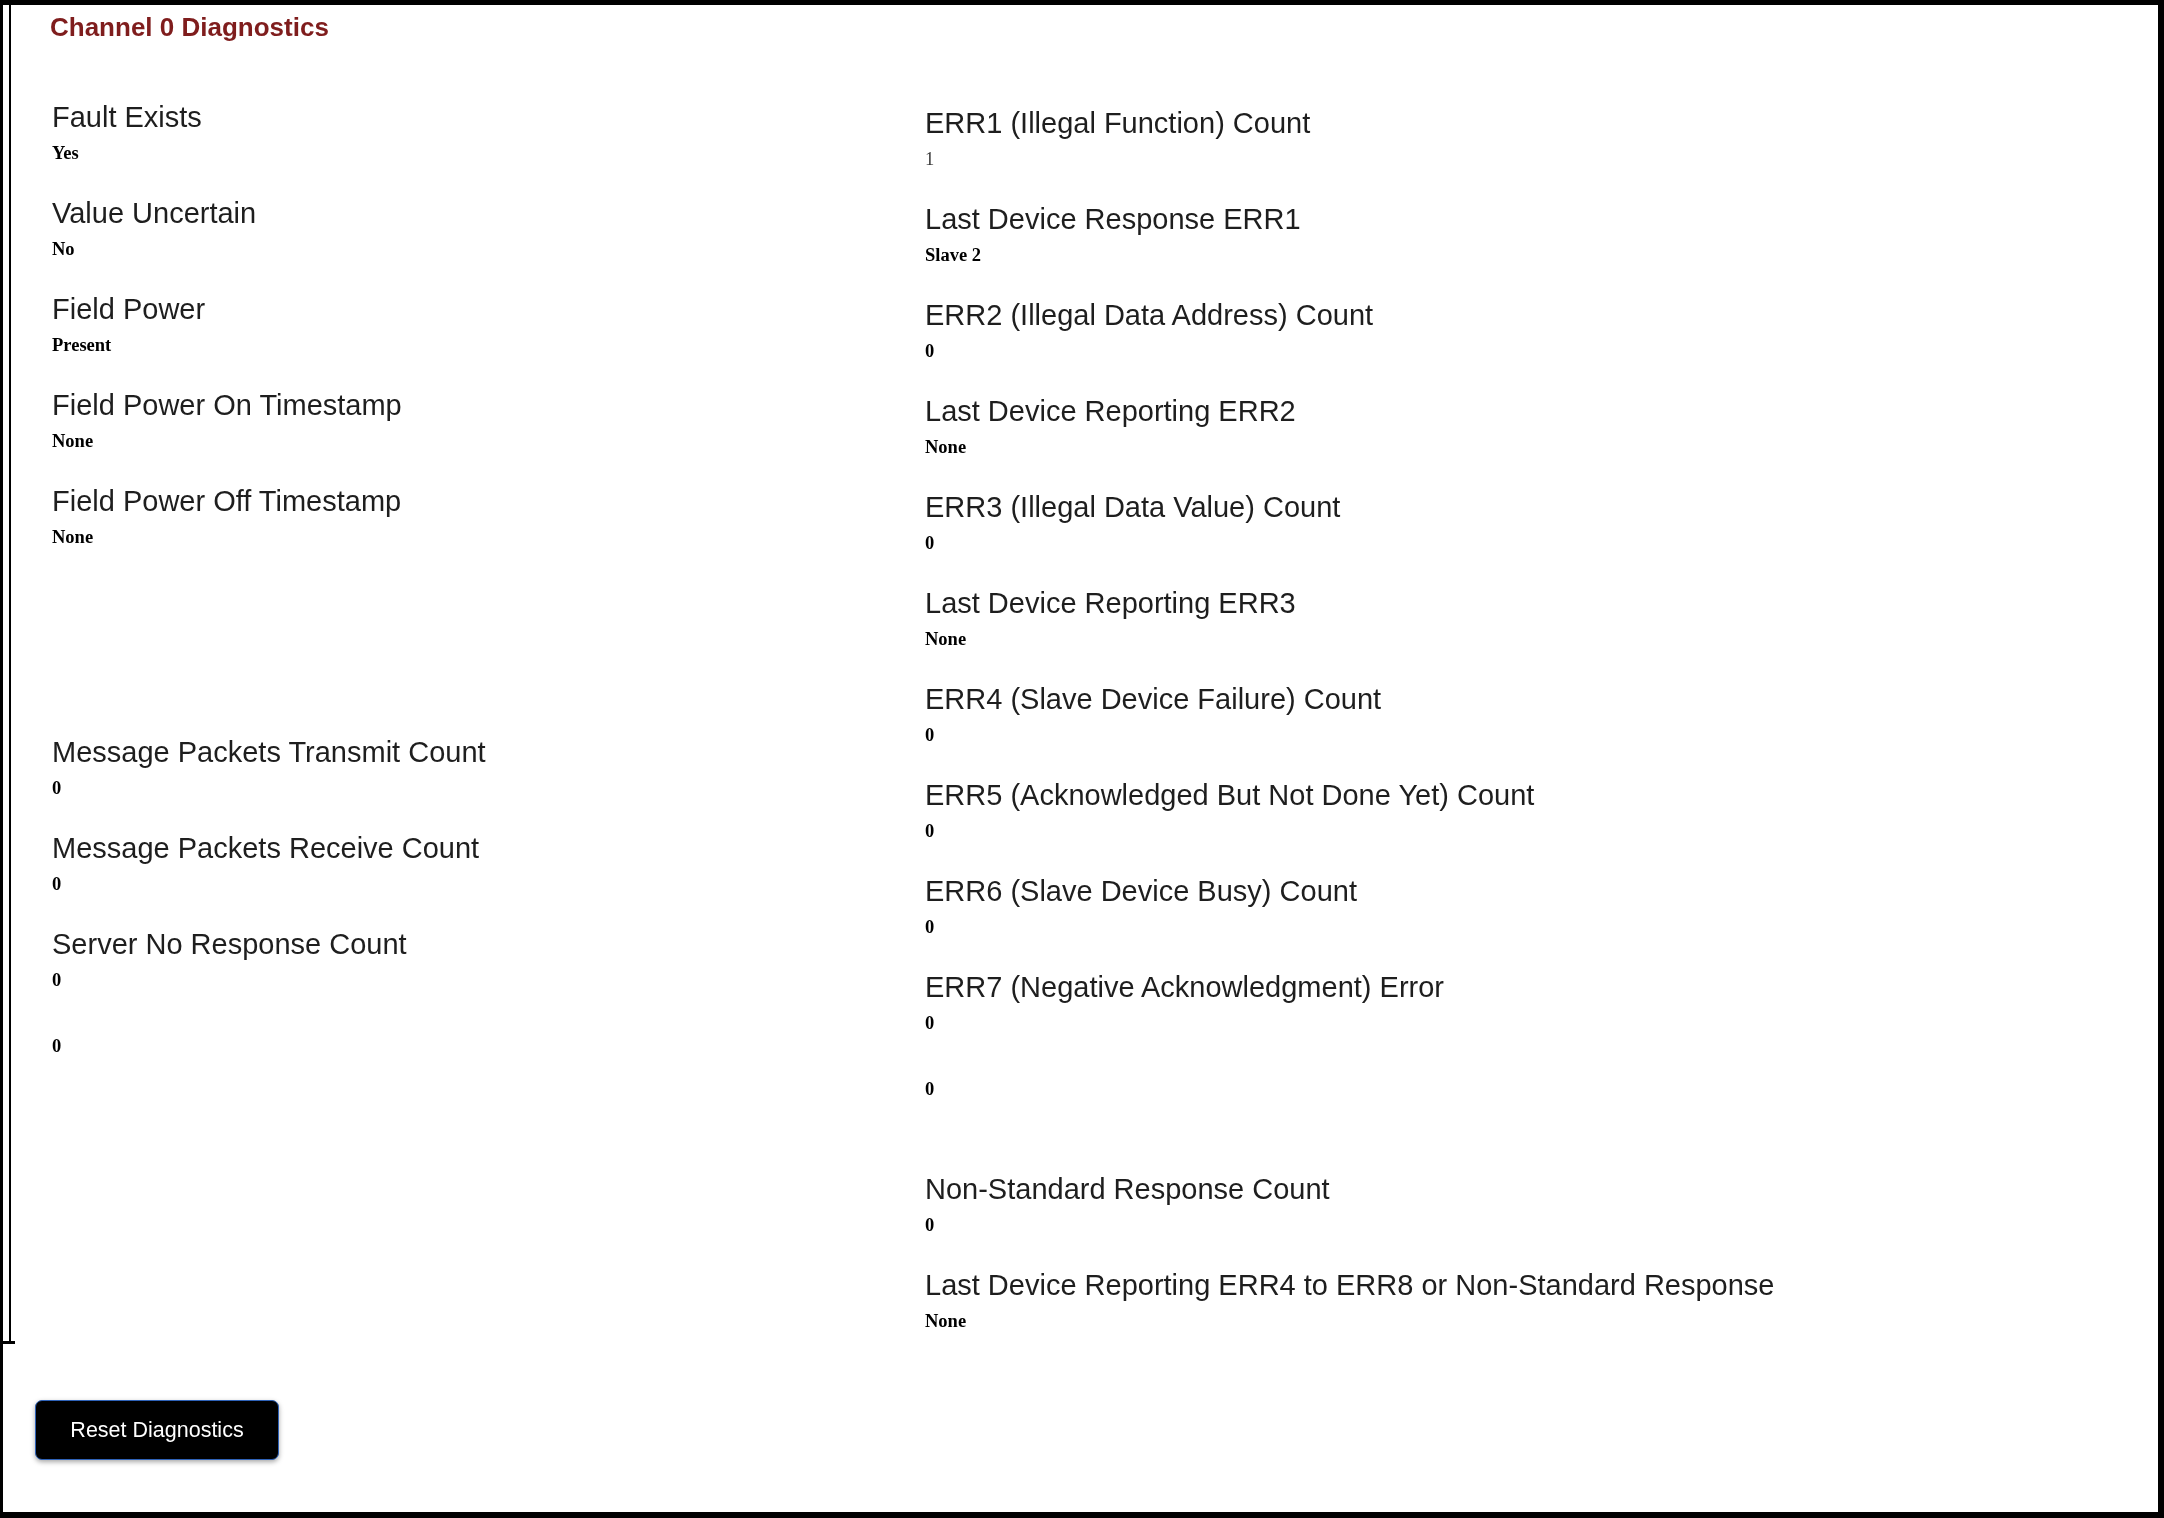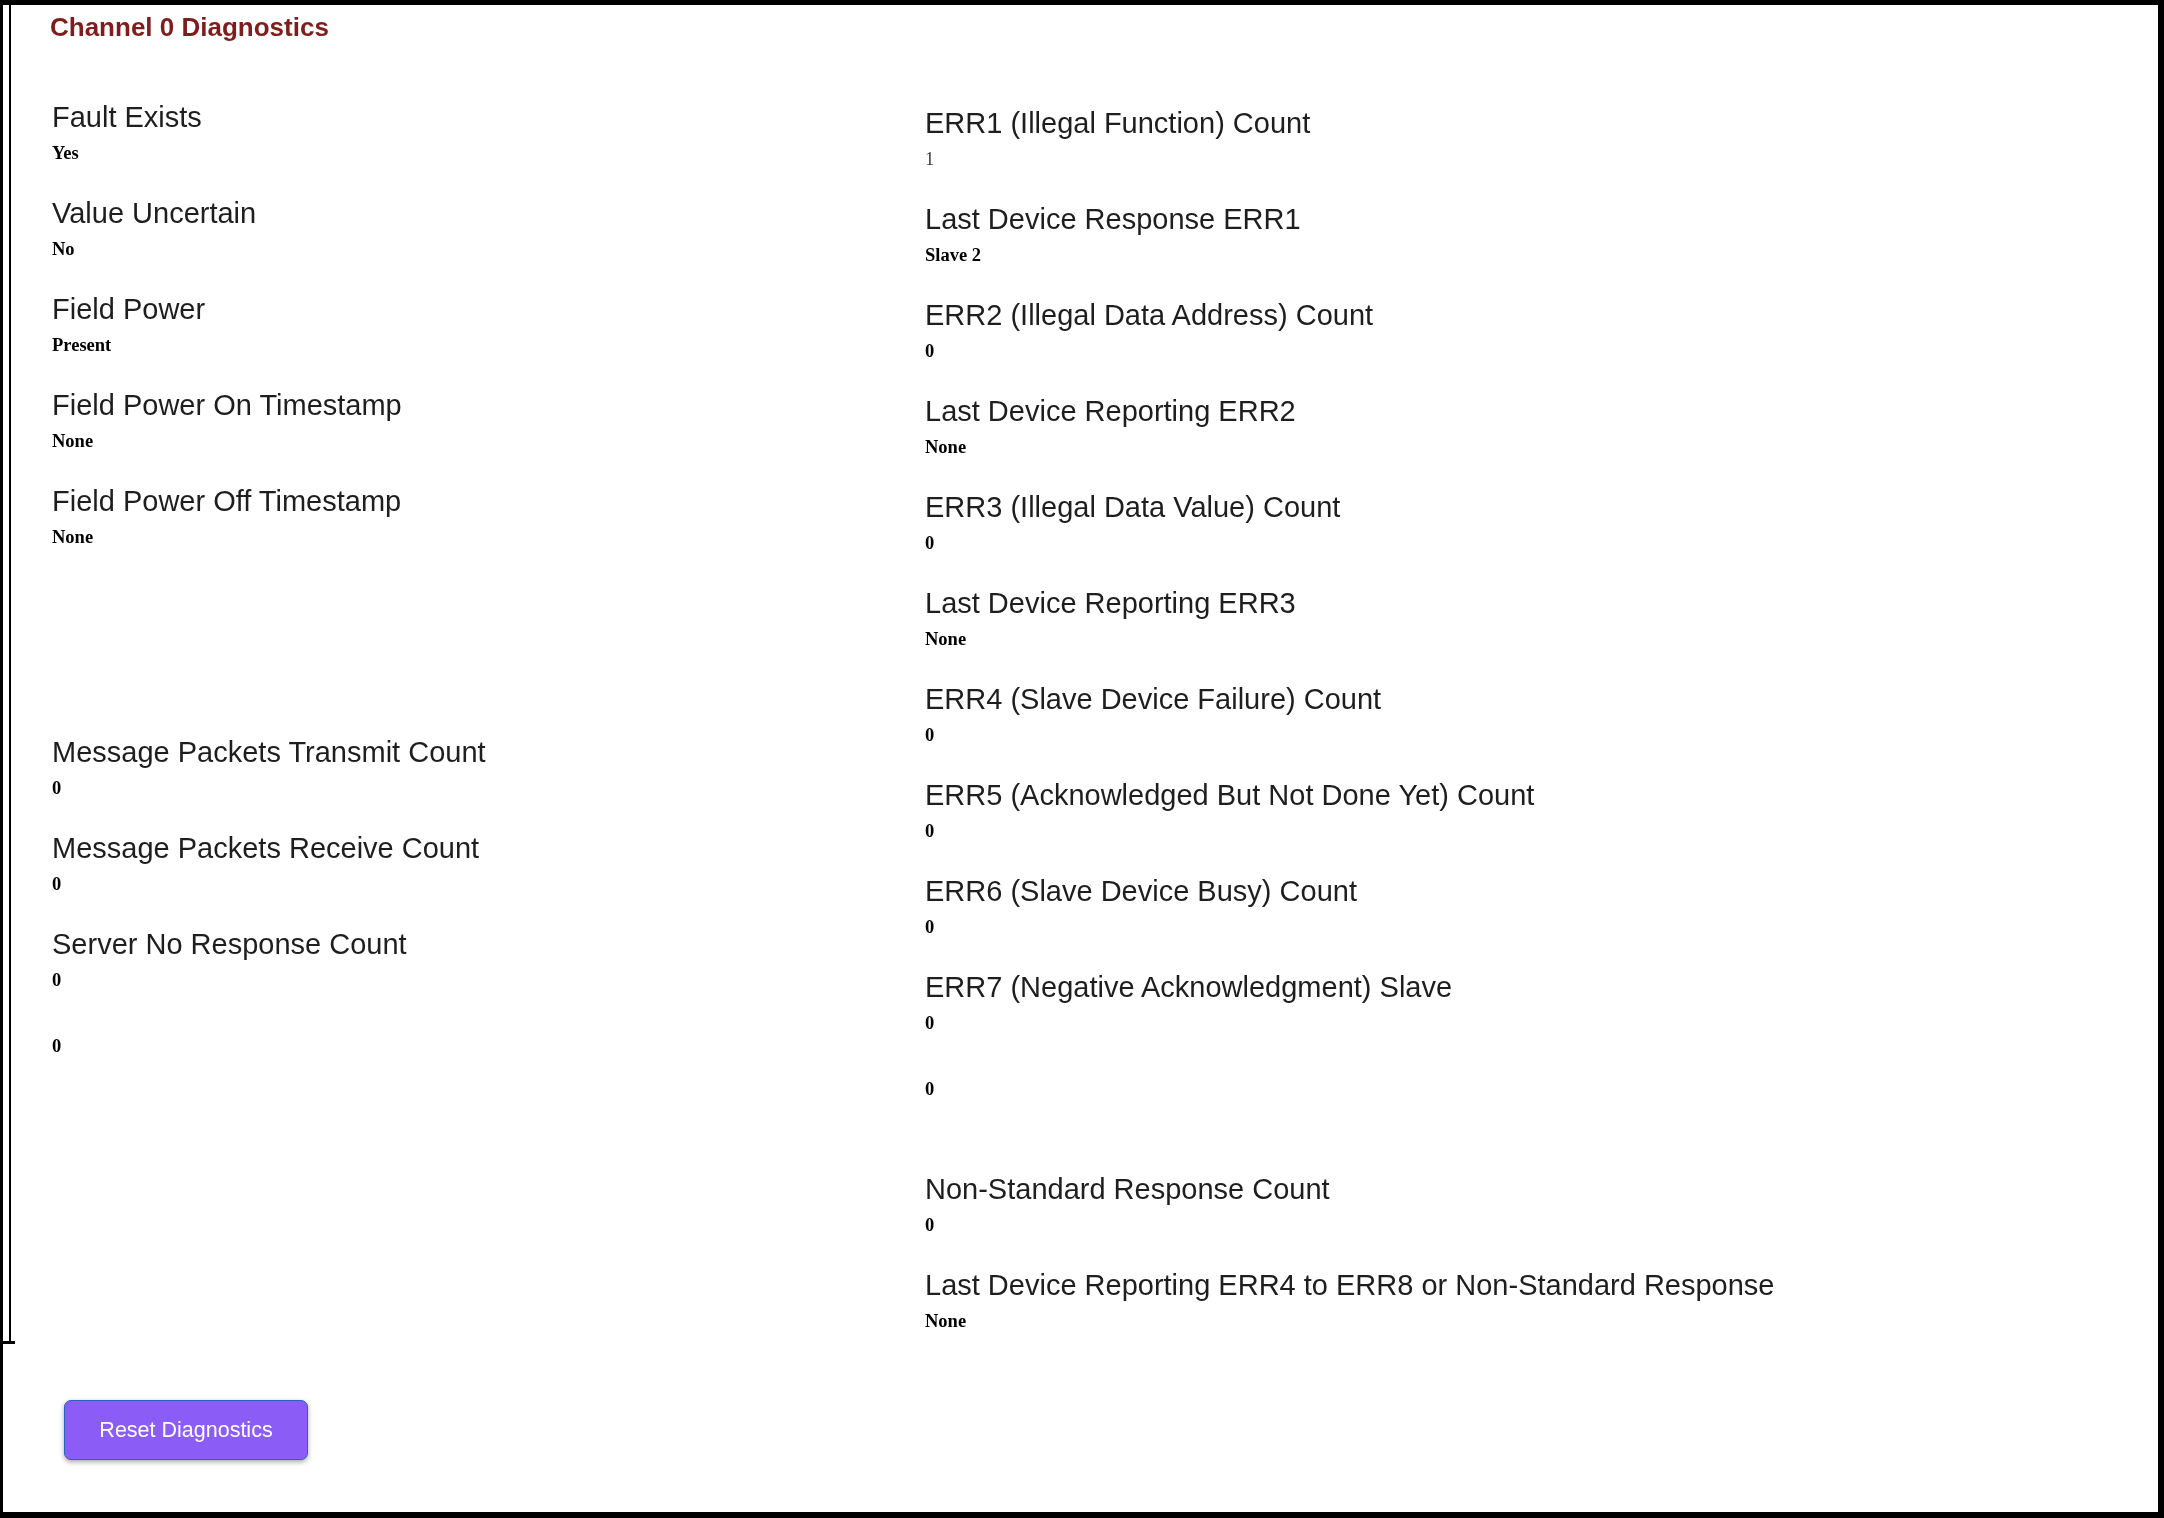--- a/index.html
+++ b/index.html
@@ -86,30 +86,29 @@
     font-weight: 400;
     color: #3a3a3a;
   }
   .group-spacer { height: 155px; }
   .reset-button {
     position: absolute;
     left: 35px;
     top: 1400px;
     width: 244px;
     height: 60px;
-    background: #8b5cf6;
+    background: #000000;
     border: 1px solid #2e62b8;
     border-radius: 7px;
     color: #ffffff;
     font-family: "Liberation Sans", sans-serif;
     font-size: 21.5px;
     box-shadow: 0 2px 5px rgba(0,0,0,0.35);
     cursor: pointer;
     text-align: center;
-    margin-left: 29px;
   }
 </style>
 </head>
 <body>
 
 <div class="outer-frame"></div>
 <div class="inner-pane-line"></div>
 <div class="inner-pane-tick"></div>
 
 <div class="page-title">Channel 0 Diagnostics</div>
@@ -205,21 +204,21 @@
     <div class="field-label">ERR5 (Acknowledged But Not Done Yet) Count</div>
     <div class="field-value">0</div>
   </div>
 
   <div class="field">
     <div class="field-label">ERR6 (Slave Device Busy) Count</div>
     <div class="field-value">0</div>
   </div>
 
   <div class="field">
-    <div class="field-label">ERR7 (Negative Acknowledgment) Slave</div>
+    <div class="field-label">ERR7 (Negative Acknowledgment) Error</div>
     <div class="field-value">0</div>
   </div>
 
   <div class="field">
     <div class="field-value">0</div>
   </div>
 
   <div class="field">
     <div class="field-label">Non-Standard Response Count</div>
     <div class="field-value">0</div>

